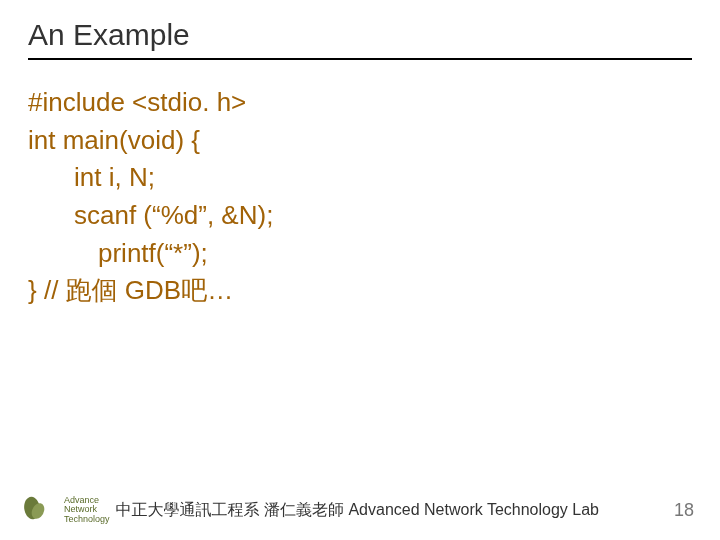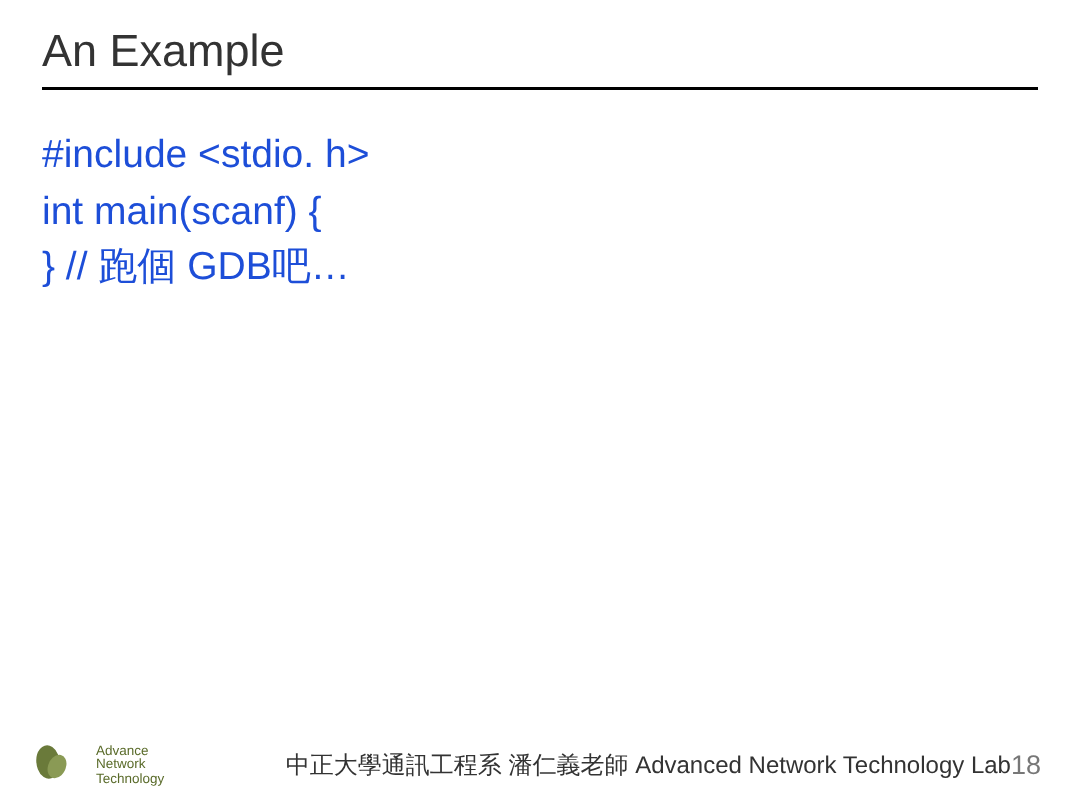--- a/index.html
+++ b/index.html
@@ -1,44 +1,47 @@
 <!DOCTYPE html>
 <html><head>
 <meta charset="utf-8">
 <style>
   * { margin: 0; padding: 0; box-sizing: border-box; }
   html, body { width: 720px; height: 540px; background: #fff; font-family: Arial, "Microsoft JhengHei", sans-serif; overflow: hidden; }
   .slide { position: relative; width: 720px; height: 540px; }
   .title-wrap { padding: 18px 0 0 28px; }
   .title { font-size: 30px; color: #333; font-weight: 400; }
   .rule { margin: 6px 28px 0 28px; height: 2px; background: #000; }
-  .body { padding: 24px 0 0 28px; font-size: 26px; color: #1d4ed8; line-height: 1.45; }
+  .body { padding: 24px 0 0 28px; font-size: 26px; color: #a16207; line-height: 1.45; }
   .ind1 { padding-left: 46px; }
   .ind2 { padding-left: 70px; }
   .footer { position: absolute; left: 10px; right: 0; bottom: 10px; height: 40px; display: flex; align-items: center; }
   .logo { width: 40px; height: 34px; margin-left: 12px; position: relative; }
   .logo .leaf { position: absolute; left: 2px; top: 4px; width: 16px; height: 22px; border-radius: 60% 40% 60% 40%; background: #6a7a3a; transform: rotate(-20deg); }
   .logo .leaf2 { position: absolute; left: 10px; top: 10px; width: 12px; height: 16px; border-radius: 60% 40% 60% 40%; background: #8a9a55; transform: rotate(10deg); }
   .logo-txt { font-size: 9px; line-height: 1.05; color: #5a6b2a; margin-left: 2px; }
-  .foot-center { flex: 1; text-align: right; font-size: 16px; color: #333; padding-left: 6px; white-space: nowrap; }
+  .foot-center { flex: 1; text-align: left; font-size: 16px; color: #333; padding-left: 6px; white-space: nowrap; }
   .foot-right { font-size: 18px; color: #777; padding-right: 26px; }
 </style>
 </head>
 <body>
 
 <div class="slide">
 
   <div class="title-wrap">
     <div class="title">An Example</div>
   </div>
   <div class="rule"></div>
 
   <div class="body">
     <div>#include &lt;stdio. h&gt;</div>
-    <div>int main(scanf) {</div>
+    <div>int main(void) {</div>
+    <div class="ind1">int i, N;</div>
+    <div class="ind1">scanf (“%d”, &amp;N);</div>
+    <div class="ind2">printf(“*”);</div>
     <div>}  // 跑個 GDB吧…</div>
   </div>
 
   <div class="footer">
     <div class="logo">
       <div class="leaf"></div>
         <div class="leaf2"></div>
     </div>
     <div class="logo-txt" style="white-space:pre;">Advance
 Network

